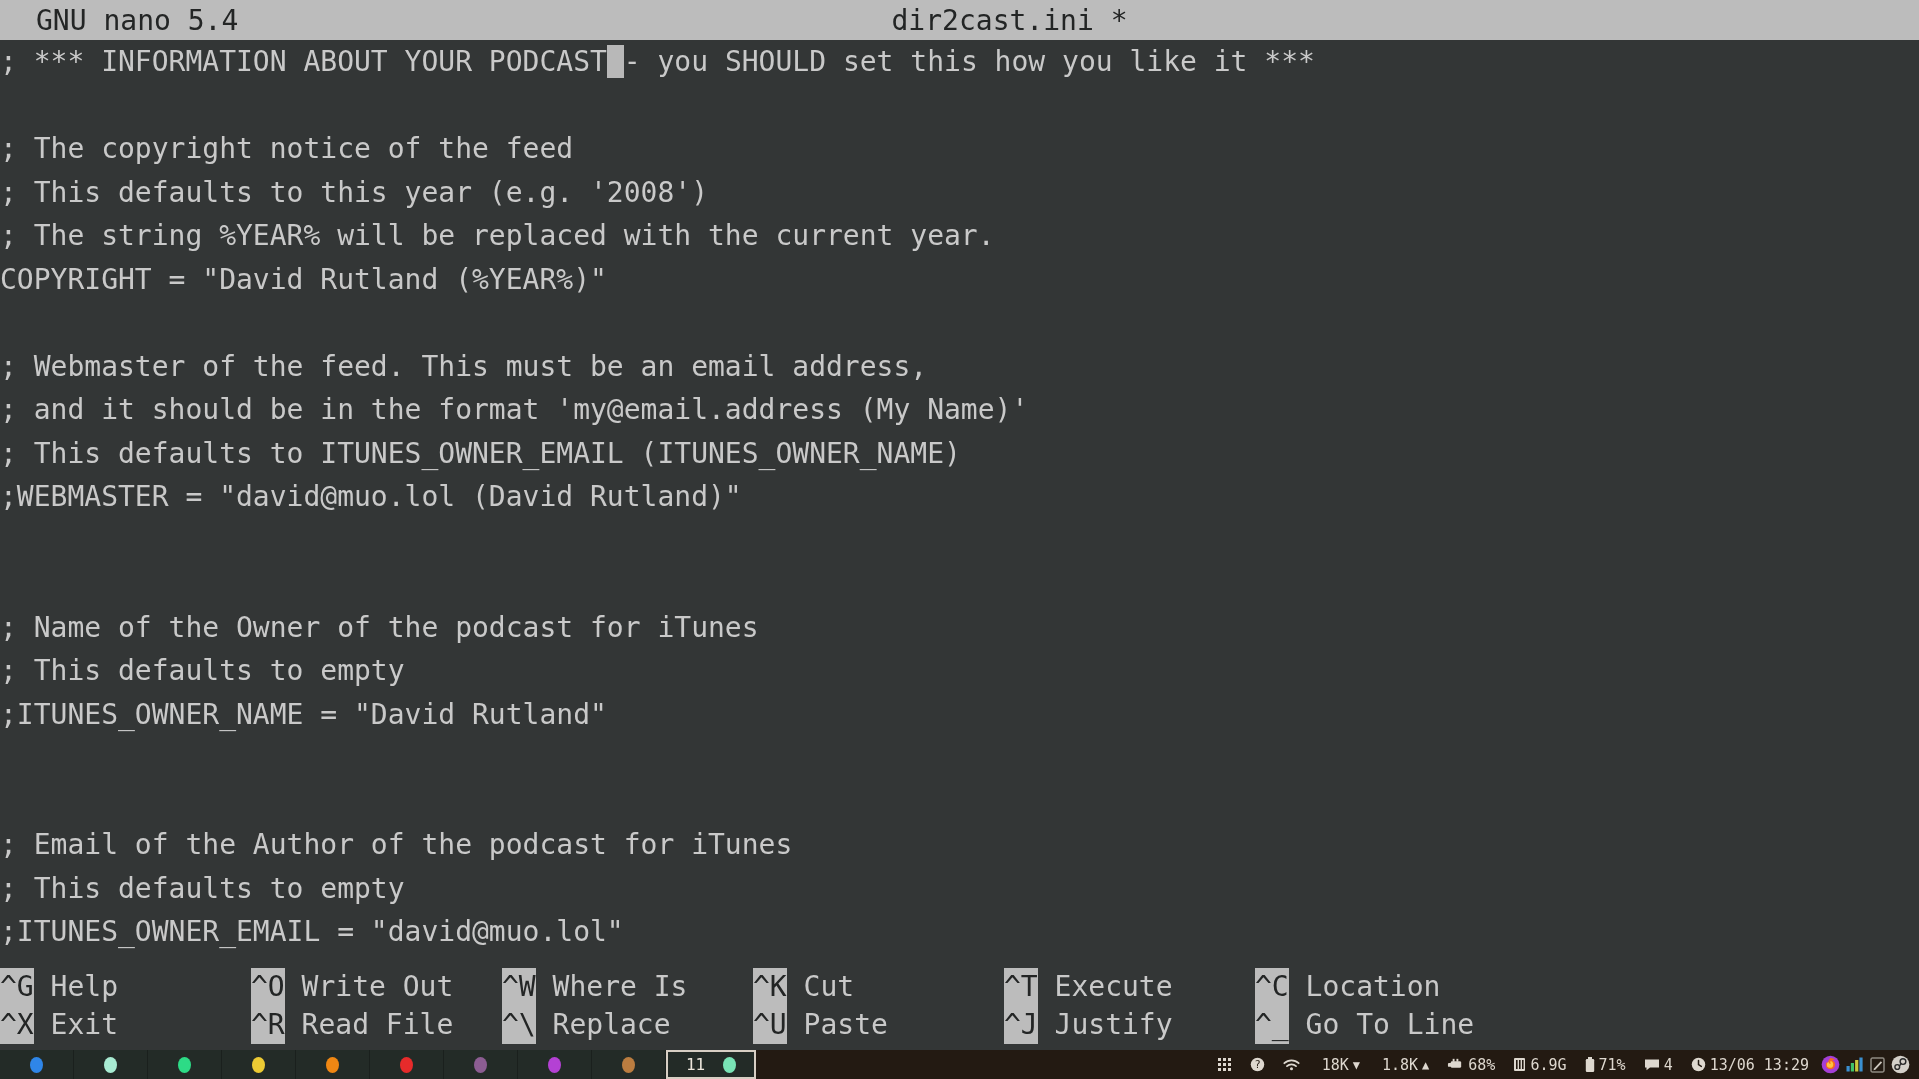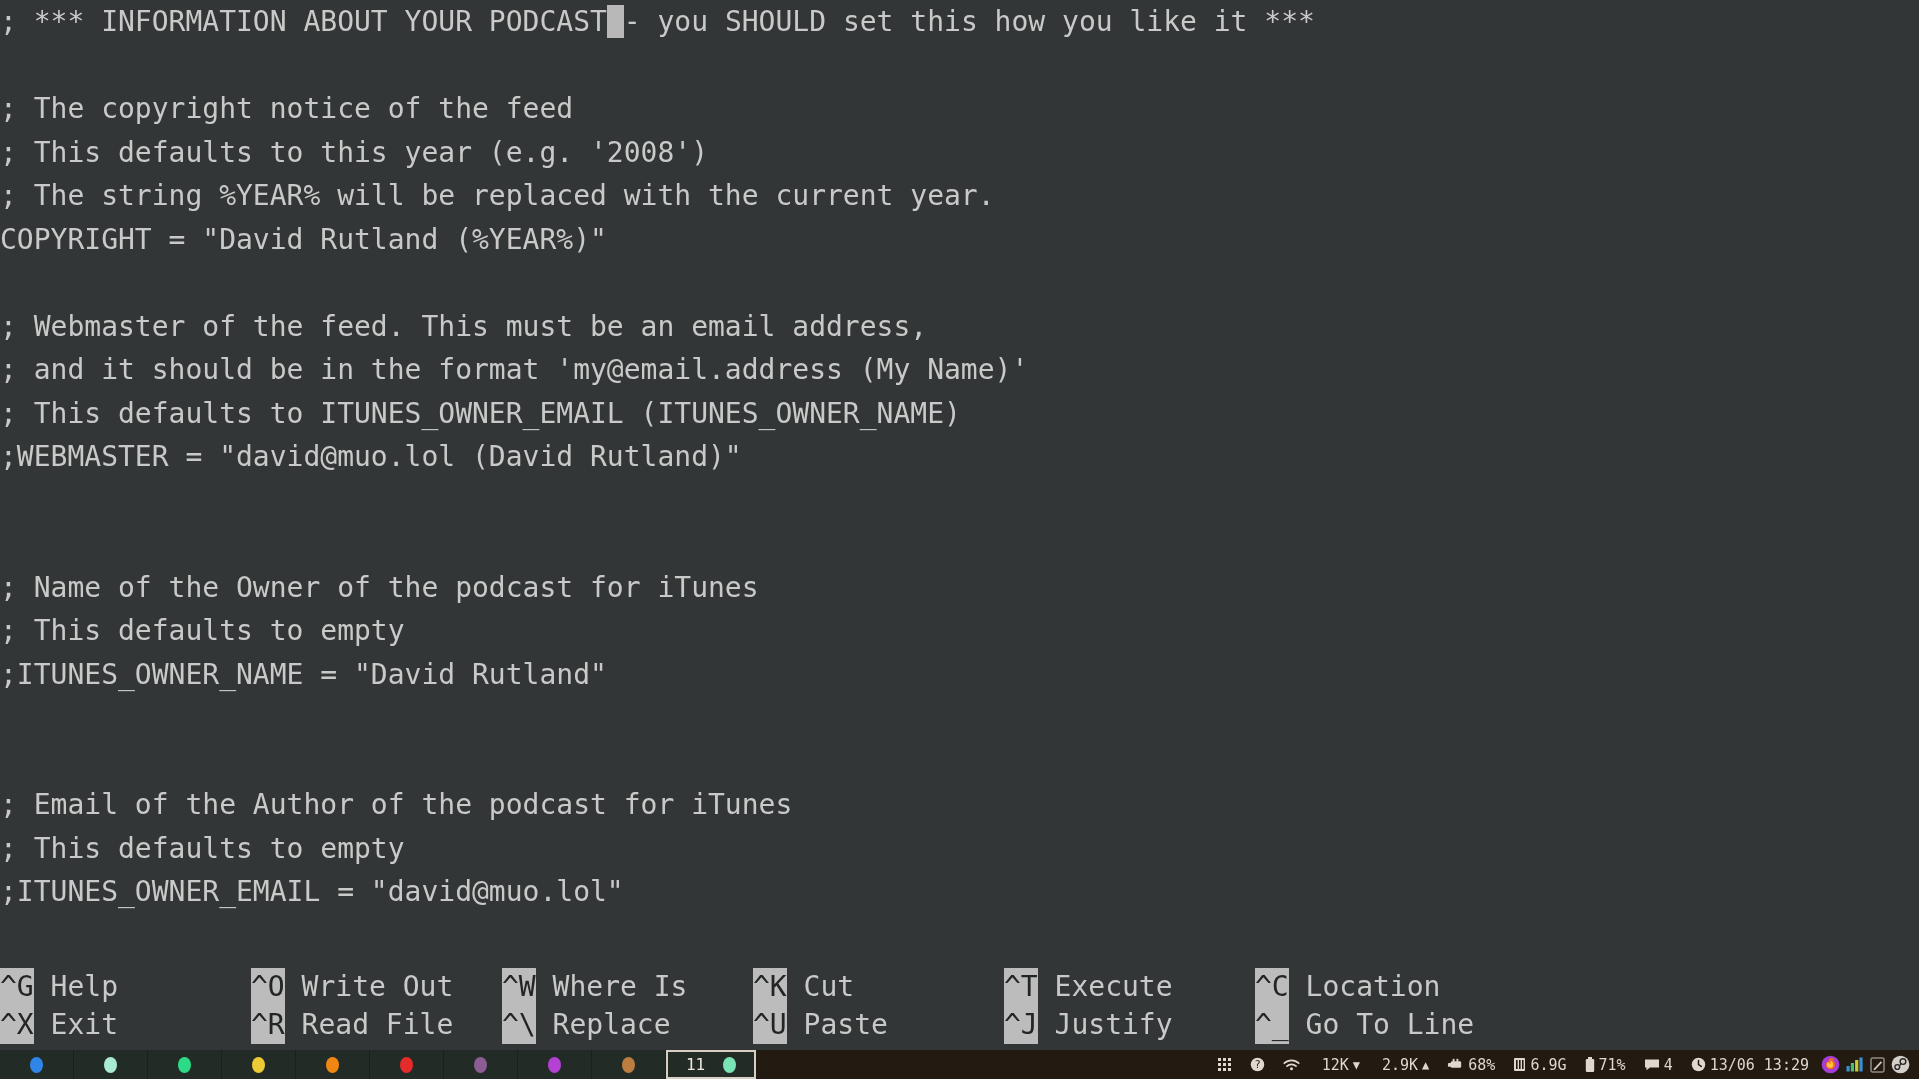--- a/index.html
+++ b/index.html
@@ -183,20 +183,24 @@
   .arrow-dn, .arrow-up {
     font-size: 12px;
     line-height: 1;
   }
 </style>
 </head>
 <body>
 
 <div id="app">
 
+  <div class="titlebar">
+    <span class="tb-version">GNU nano 5.4</span>
+    <span class="tb-filename">dir2cast.ini *</span>
+  </div>
 
   <div class="editor" id="editor-area"><div class="eline"><span>; *** INFORMATION ABOUT YOUR PODCAST</span><span class="cursor-cell"> </span><span>- you SHOULD set this how you like it ***</span></div><div class="eline blank"><span> </span></div><div class="eline"><span>; The copyright notice of the feed</span></div><div class="eline"><span>; This defaults to this year (e.g. '2008')</span></div><div class="eline"><span>; The string %YEAR% will be replaced with the current year.</span></div><div class="eline"><span>COPYRIGHT = "David Rutland (%YEAR%)"</span></div><div class="eline blank"><span> </span></div><div class="eline"><span>; Webmaster of the feed. This must be an email address,</span></div><div class="eline"><span>; and it should be in the format 'my@email.address (My Name)'</span></div><div class="eline"><span>; This defaults to ITUNES_OWNER_EMAIL (ITUNES_OWNER_NAME)</span></div><div class="eline"><span>;WEBMASTER = "david@muo.lol (David Rutland)"</span></div><div class="eline blank"><span> </span></div><div class="eline blank"><span> </span></div><div class="eline"><span>; Name of the Owner of the podcast for iTunes</span></div><div class="eline"><span>; This defaults to empty</span></div><div class="eline"><span>;ITUNES_OWNER_NAME = "David Rutland"</span></div><div class="eline blank"><span> </span></div><div class="eline blank"><span> </span></div><div class="eline"><span>; Email of the Author of the podcast for iTunes</span></div><div class="eline"><span>; This defaults to empty</span></div><div class="eline"><span>;ITUNES_OWNER_EMAIL = "david@muo.lol"</span></div></div>
 
   <div class="shortcuts">
     <div class="sc-row" id="sc-row-1" style="position: relative;"><div class="sc-item" style="position: absolute; left: 0px;"><span class="sc-key">^G</span><span class="sc-label"> Help</span></div><div class="sc-item" style="position: absolute; left: 251px;"><span class="sc-key">^O</span><span class="sc-label"> Write Out</span></div><div class="sc-item" style="position: absolute; left: 502px;"><span class="sc-key">^W</span><span class="sc-label"> Where Is</span></div><div class="sc-item" style="position: absolute; left: 753px;"><span class="sc-key">^K</span><span class="sc-label"> Cut</span></div><div class="sc-item" style="position: absolute; left: 1004px;"><span class="sc-key">^T</span><span class="sc-label"> Execute</span></div><div class="sc-item" style="position: absolute; left: 1255px;"><span class="sc-key">^C</span><span class="sc-label"> Location</span></div></div>
     <div class="sc-row" id="sc-row-2" style="position: relative;"><div class="sc-item" style="position: absolute; left: 0px;"><span class="sc-key">^X</span><span class="sc-label"> Exit</span></div><div class="sc-item" style="position: absolute; left: 251px;"><span class="sc-key">^R</span><span class="sc-label"> Read File</span></div><div class="sc-item" style="position: absolute; left: 502px;"><span class="sc-key">^\</span><span class="sc-label"> Replace</span></div><div class="sc-item" style="position: absolute; left: 753px;"><span class="sc-key">^U</span><span class="sc-label"> Paste</span></div><div class="sc-item" style="position: absolute; left: 1004px;"><span class="sc-key">^J</span><span class="sc-label"> Justify</span></div><div class="sc-item" style="position: absolute; left: 1255px;"><span class="sc-key">^_</span><span class="sc-label"> Go To Line</span></div></div>
   </div>
 
   <div class="taskbar">
     <div class="ws-strip" id="ws-strip">
@@ -247,22 +251,22 @@
             </svg></span></div>
         <div class="tray-item"><span class="tray-icon"><svg width="15" height="15" viewBox="0 0 16 16">
               <circle cx="8" cy="8" r="7.2" fill="#ded8cf"></circle>
               <text x="8" y="12" font-size="11" font-family="DejaVu Sans Mono, monospace" fill="#231a12" text-anchor="middle">?</text>
             </svg></span></div>
         <div class="tray-item"><span class="tray-icon"><svg width="17" height="14" viewBox="0 0 18 14">
               <path d="M9 12.6a1.6 1.6 0 100-3.2 1.6 1.6 0 000 3.2z" fill="#ded8cf"></path>
               <path d="M4.2 8.2a7 7 0 019.6 0" stroke="#ded8cf" stroke-width="1.9" fill="none" stroke-linecap="round"></path>
               <path d="M1.4 5.1a11 11 0 0115.2 0" stroke="#ded8cf" stroke-width="1.9" fill="none" stroke-linecap="round"></path>
             </svg></span></div>
-        <div class="tray-item"><span class="tray-icon"></span><span>12K</span><span class="arrow-dn">▼</span></div>
-        <div class="tray-item"><span class="tray-icon"></span><span>2.9K</span><span class="arrow-up">▲</span></div>
+        <div class="tray-item"><span class="tray-icon"></span><span>18K</span><span class="arrow-dn">▼</span></div>
+        <div class="tray-item"><span class="tray-icon"></span><span>1.8K</span><span class="arrow-up">▲</span></div>
         <div class="tray-item"><span class="tray-icon"><svg width="17" height="13" viewBox="0 0 18 13">
               <rect x="4" y="3" width="11" height="7" rx="1.5" fill="#ded8cf"></rect>
               <rect x="1" y="5" width="4" height="4" rx="1" fill="#ded8cf"></rect>
               <rect x="6" y="0.5" width="2" height="3" fill="#ded8cf"></rect>
               <rect x="10" y="0.5" width="2" height="3" fill="#ded8cf"></rect>
             </svg></span><span>68%</span></div>
         <div class="tray-item"><span class="tray-icon"><svg width="13" height="15" viewBox="0 0 13 15">
               <rect x="1" y="1" width="11" height="13" rx="1" fill="#ded8cf"></rect>
               <rect x="3" y="3" width="1.6" height="9" fill="#231a12"></rect>
               <rect x="6" y="3" width="1.6" height="9" fill="#231a12"></rect>

